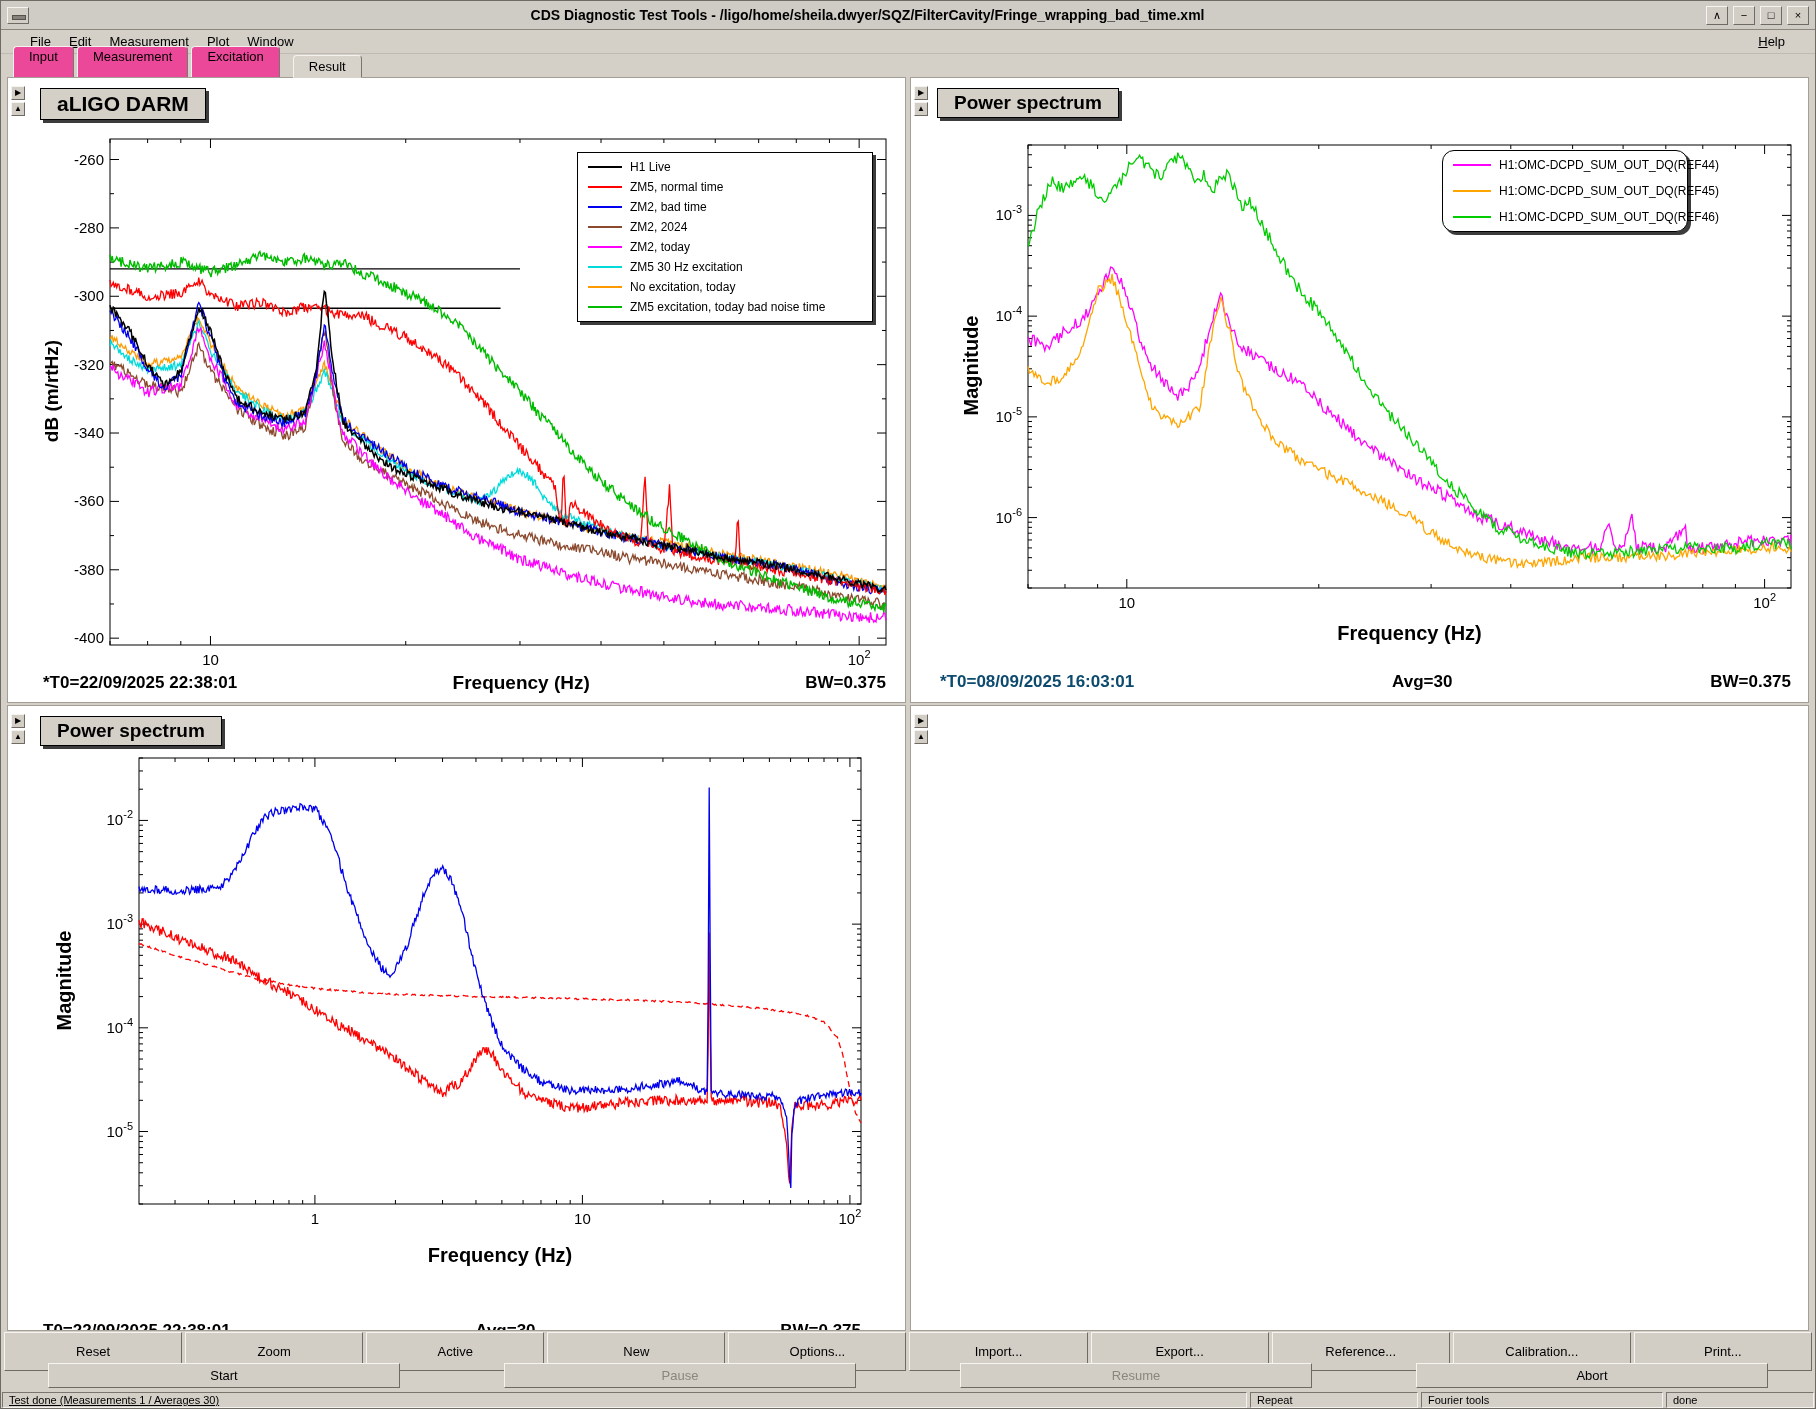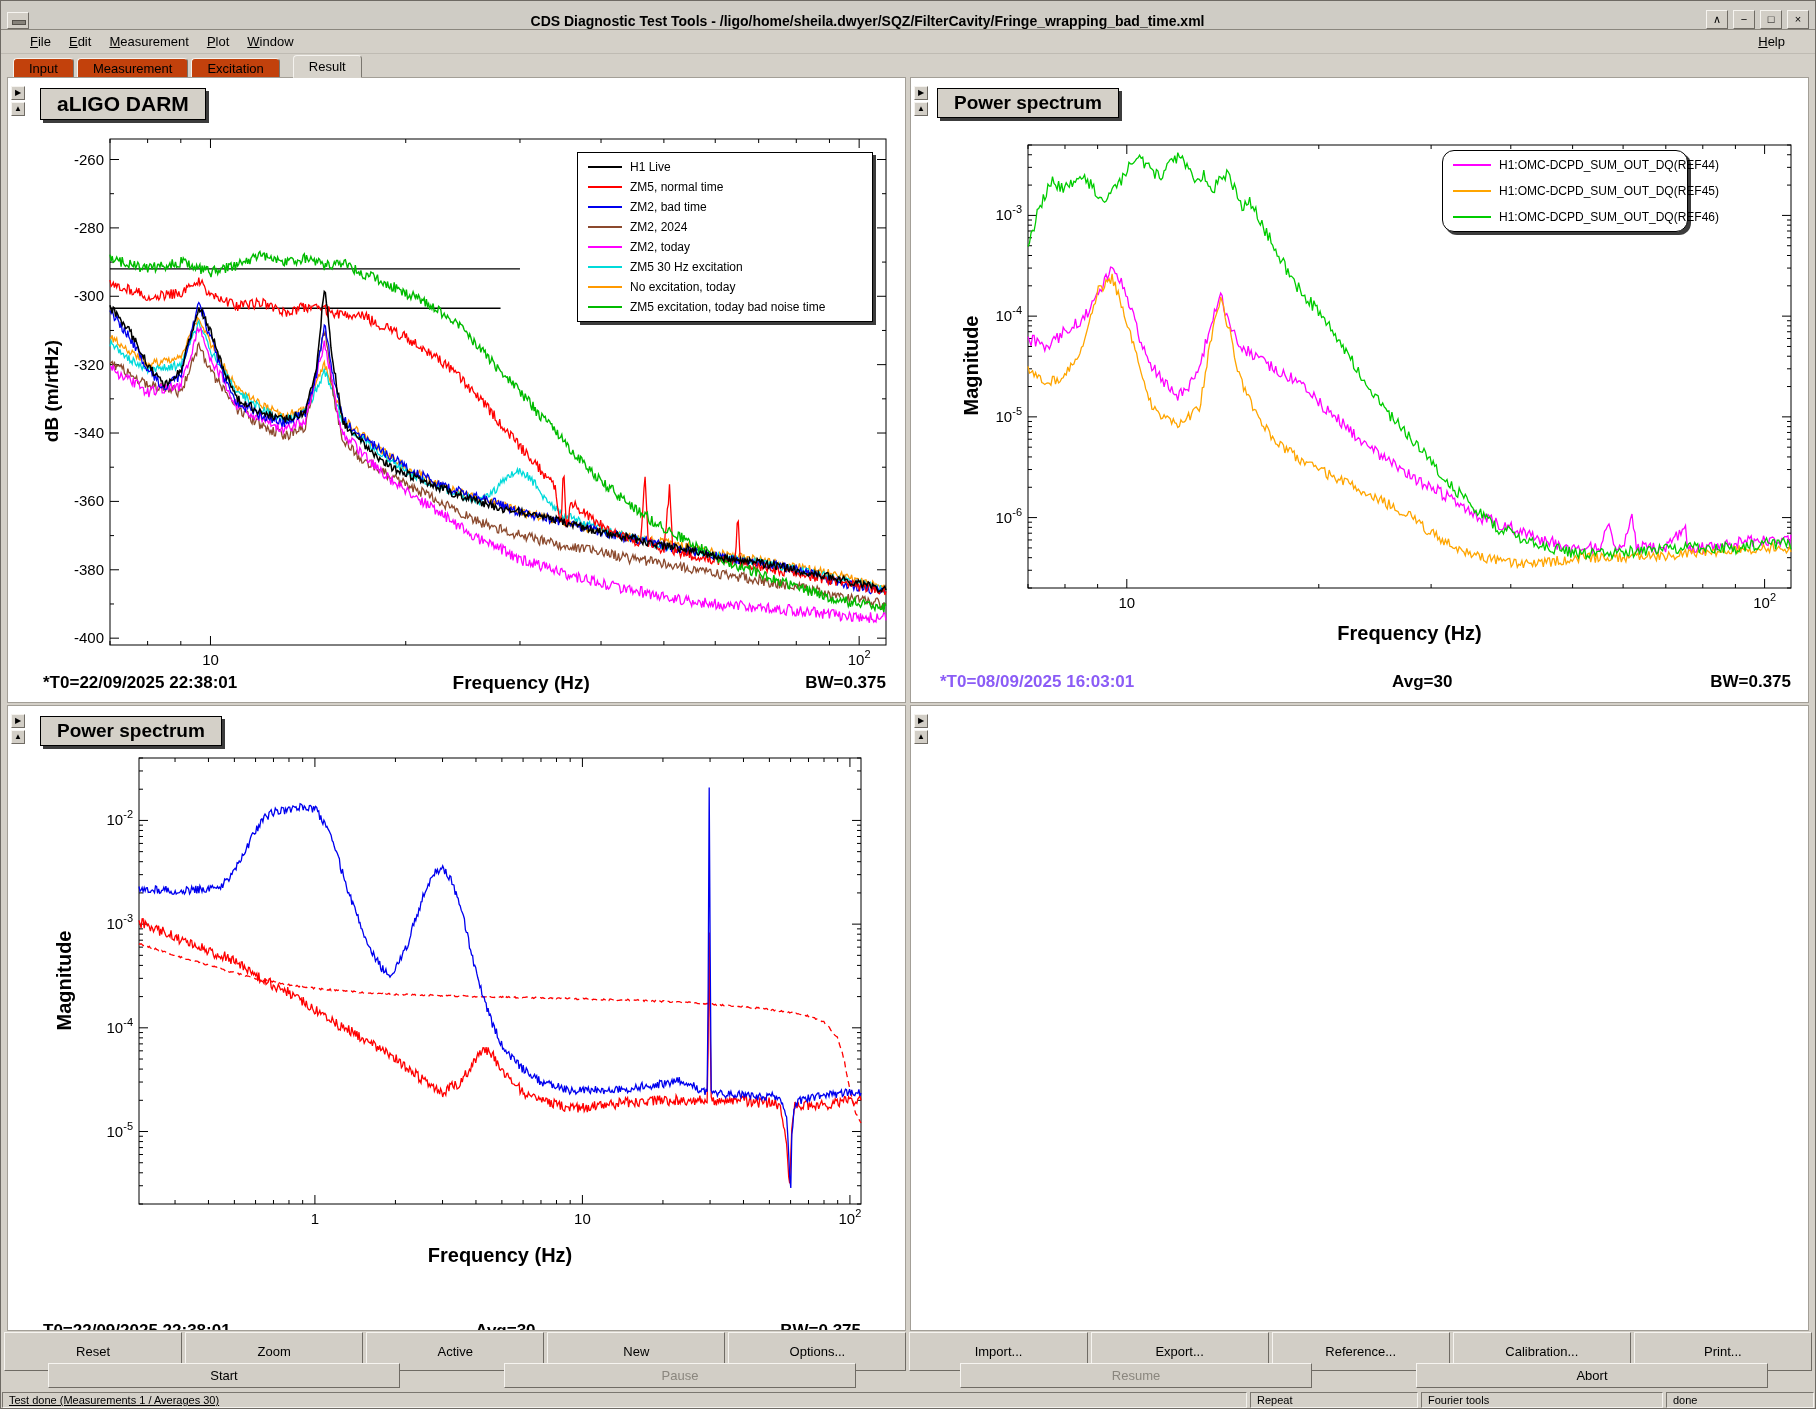--- a/index.html
+++ b/index.html
@@ -15,42 +15,42 @@
   button { font-family: "Liberation Sans", sans-serif; cursor: default; }
   .raised {
     background: #d2cec6;
     border: 1px solid;
     border-color: #f6f4f0 #6f6b64 #6f6b64 #f6f4f0;
   }
   
   .titlebar {
     position:absolute; left:1px; top:1px; right:1px; height:29px;
     background:#cfccc5; border-bottom:1px solid #8a867e;
-    display:flex; align-items:flex-end; padding:0 6px; gap:5px;
+    display:flex; align-items:center; padding:0 6px; gap:5px;
   }
   .win-icon { width:22px; height:17px; position:relative; }
   .win-icon::after { content:""; position:absolute; left:4px; top:7px; width:12px; height:3px; background:#86827a; border:1px solid #55514b; }
   .titlebar .title { flex:1; text-align:center; font-weight:bold; font-size:14px; white-space:nowrap; overflow:hidden; }
   .win-btn { width:22px; height:19px; font-size:11px; line-height:15px; text-align:center; padding:0; }
   
   .menubar {
     position:absolute; left:1px; top:30px; right:1px; height:24px;
     display:flex; align-items:center; padding:0 20px; font-size:13px;
     border-bottom:1px solid #bfbbb3;
   }
   .menu-item { padding:3px 9px; }
   .menu-help { margin-left:auto; padding:3px 10px; }
   
   .tabbar {
     position:absolute; left:1px; top:54px; right:1px; height:24px;
     display:flex; align-items:flex-end; padding-left:12px;
   }
   .tab {
-    height:20px; line-height:19px; padding:0 15px; font-size:13px;
-    background:#c2410c; border:1px solid; border-color:#f4f2ee #7a766f #a9a49c #f4f2ee;
+    height:32px; line-height:19px; padding:0 15px; font-size:13px;
+    background:#ec4899; border:1px solid; border-color:#f4f2ee #7a766f #a9a49c #f4f2ee;
     border-radius:4px 4px 0 0; margin-right:3px;
   }
   .tab.selected {
     background:#d7d3cb; height:23px; line-height:22px; margin-left:10px;
     border-bottom-color:#d7d3cb; position:relative; z-index:2;
   }
   
   .panel { position:absolute; width:897px; height:624px; background:#ffffff; outline:1px solid #a39f97; overflow:hidden; }
   .plot  { position:absolute; left:0; top:0; }
   .pane-arrow {
@@ -379,21 +379,21 @@
         <span class="legend-line" style="border-top: 2px solid rgb(255, 165, 0);"></span>
         <span class="legend-label">H1:OMC-DCPD_SUM_OUT_DQ(REF45)</span>
       </div>
       <div class="legend-row">
         <span class="legend-line" style="border-top: 2px solid rgb(0, 204, 0);"></span>
         <span class="legend-label">H1:OMC-DCPD_SUM_OUT_DQ(REF46)</span>
       </div>
     </div>
   <div class="xlab" style="left:117px; right:17px; top:544px;">Frequency (Hz)</div>
   <div class="pfoot" style="left:29px; right:17px; top:594px;">
-    <span style="color: #8b5cf6;">*T0=08/09/2025 16:03:01</span>
+    <span style="color: #0c4a6e;">*T0=08/09/2025 16:03:01</span>
     <span>Avg=30</span>
     <span>BW=0.375</span>
   </div>
 </div>
 
 <div class="panel" style="left:8px; top:706px;">
   <svg class="plot" width="897" height="624">
       <rect x="131" y="52" width="722" height="446" fill="#fff" stroke="#000"></rect>
       <line x1="167.03314234605165" y1="498" x2="167.03314234605165" y2="494" stroke="#000"></line>
       <line x1="167.03314234605165" y1="52" x2="167.03314234605165" y2="56" stroke="#000"></line>

